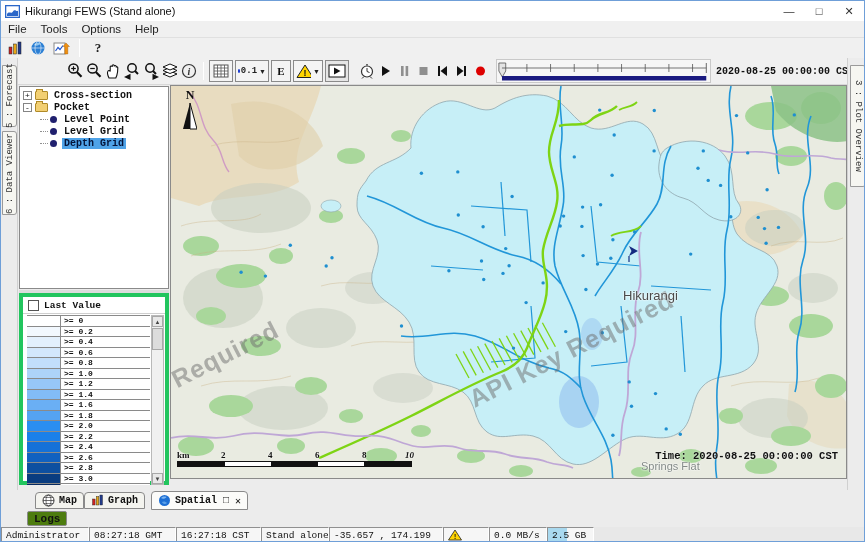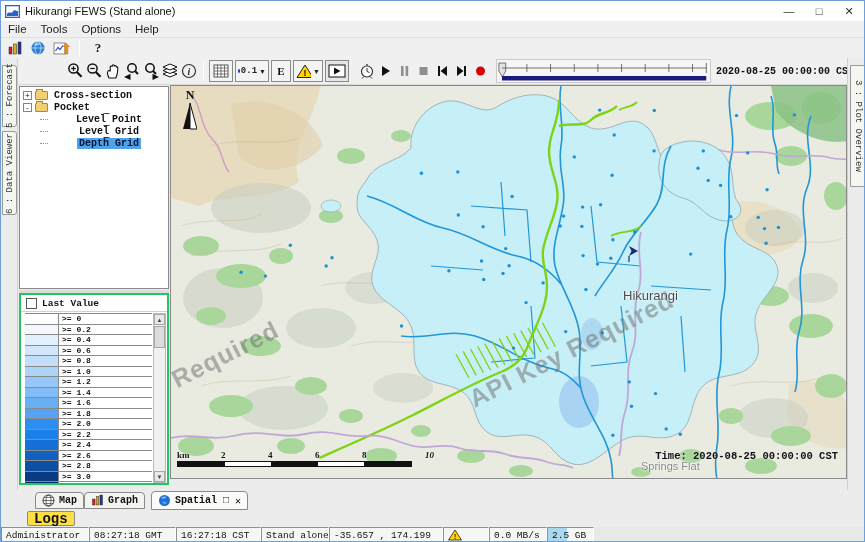--- a/index.html
+++ b/index.html
@@ -44,34 +44,34 @@
         font-family:"Liberation Mono",monospace;white-space:nowrap;}
   .vtab.lt{left:1px;width:15px;border-radius:3px 0 0 3px;writing-mode:vertical-rl;transform:rotate(180deg);}
   .vtab.rt{left:2px;width:16px;border-radius:0 3px 3px 0;writing-mode:vertical-rl;}
 
   
   .left-panel{position:absolute;left:17px;top:84px;width:152px;height:405px;background:#ececec;}
   .tree-panel{position:absolute;left:1px;top:1px;width:150px;height:203px;background:#fff;
               border:1px solid #8a8a8a;overflow:hidden;padding-top:2px;}
   .tree-row{display:flex;align-items:center;height:12px;padding-left:3px;position:relative;
             font-family:"Liberation Mono",monospace;font-size:10px;font-weight:bold;color:#111;}
-  .tree-row.child{padding-left:30px;flex-direction:column;}
+  .tree-row.child{padding-left:30px;}
   .tree-row.child::before{content:"";position:absolute;left:20px;top:6px;width:8px;border-top:1px dotted #909090;}
   .tree-row .expander{width:9px;height:9px;border:1px solid #848484;background:#fff;font-size:8px;
                       line-height:7px;text-align:center;margin-right:3px;font-weight:normal;}
   .folder-icon{width:13px;height:9px;background:#f2cf72;border:1px solid #b08a28;border-radius:1px;
                margin-right:4px;position:relative;}
   .folder-icon::before{content:"";position:absolute;left:0;top:-3px;width:5px;height:2px;
                background:#f2cf72;border:1px solid #b08a28;border-bottom:none;}
   .bullet{width:7px;height:7px;border-radius:50%;background:#20206e;margin-right:5px;}
   .tree-row.selected .tree-label{background:#4fa3e8;color:#04143a;text-align:right;}
   .tree-label{padding:0 2px;}
   .splitter{position:absolute;left:1px;top:205px;width:150px;height:3px;background:#dcdcdc;}
   .legend-panel{position:absolute;left:1px;top:208px;width:150px;height:192px;background:#fff;
-                border:2px solid #22c55e;}
+                border:4px solid #22c55e;}
   .legend-header{height:17px;display:flex;align-items:center;padding-left:5px;border-bottom:1px solid #cfcfcf;}
   .checkbox{width:11px;height:11px;border:1px solid #555;background:#fff;margin-right:5px;}
   .legend-header-label{font-family:"Liberation Mono",monospace;font-size:9.5px;font-weight:bold;color:#111;}
   .legend-body{position:relative;height:172px;margin:1px 1px 0 4px;}
   .legend-rows{position:absolute;left:0;top:0;right:14px;height:170px;overflow:hidden;border-top:1px solid #8a8a8a;}
   .legend-row{display:flex;height:10.5px;border-bottom:1px solid #8a8a8a;}
   .legend-swatch{width:34px;border-right:1px solid #8a8a8a;}
   .legend-label{flex:1;font-family:"Liberation Mono",monospace;font-size:8px;font-weight:bold;
                 color:#111;line-height:9.5px;padding-left:3px;background:#fff;}
   .vscroll{position:absolute;right:0;top:0;width:13px;height:170px;background:#f0f0f0;border:1px solid #b9b9b9;}
@@ -104,21 +104,21 @@
   .scale-seg.w{background:#fff;}
 
   
   .bottombar{position:absolute;left:0;top:489px;width:100%;height:37px;background:#ececec;}
   .btab{position:absolute;top:2px;height:17px;border:1px solid #8a8a8a;border-radius:4px 4px 0 0;
         background:#f4f4ef;display:flex;align-items:center;gap:4px;padding:0 6px;
         font-family:"Liberation Mono",monospace;font-size:10px;font-weight:bold;color:#111;}
   .btab.active{background:#fbfbf9;top:1px;height:19px;}
   .tab-ctrl{font-size:10px;color:#111;margin-left:2px;}
   .logs-btn{position:absolute;left:26px;top:21px;height:15px;border:1px solid #8a8a8a;border-radius:2px;
-            background:#fde047;font-family:"Liberation Mono",monospace;font-size:14px;font-weight:bold;
+            background:#4d7c0f;font-family:"Liberation Mono",monospace;font-size:11px;font-weight:bold;
             color:#111;display:flex;align-items:center;padding:0 6px;}
 
   
   .statusbar{position:absolute;left:0;top:526px;width:100%;height:16px;display:flex;background:#e8e8e8;}
   .seg{height:16px;border:1px solid;border-color:#909090 #ffffff #ffffff #909090;background:#f6f6f6;
        font-family:"Liberation Mono",monospace;font-size:9.5px;color:#111;display:flex;align-items:center;
        padding:0 4px;white-space:nowrap;overflow:hidden;}
   .seg.mem{background:linear-gradient(90deg,#a9d9ef 0 42%,#f6f6f6 42%);}
 </style>
 </head>
@@ -633,21 +633,21 @@
       <svg width="14" height="28">
         <polygon points="7,0 7,26 0,26" fill="#111"></polygon>
         <polygon points="7,0 7,26 14,26" fill="#fff" stroke="#111" stroke-width="1"></polygon>
       </svg>
     </div>
     <div class="place-label lbl-hikurangi">Hikurangi</div>
     <div class="place-label lbl-springs">Springs Flat</div>
     <div class="time-label">Time: 2020-08-25 00:00:00 CST</div>
     <div class="scalebar">
       <span class="scale-unit">km</span>
-      <span id="scale-nums"><span class="scale-num" style="left: 44px;">2</span><span class="scale-num" style="left: 91px;">4</span><span class="scale-num" style="left: 138px;">6</span><span class="scale-num" style="left: 185px;">8</span><span class="scale-num" style="left: 248px; font-style: italic;">10</span></span>
+      <span id="scale-nums"><span class="scale-num" style="left: 44px;">2</span><span class="scale-num" style="left: 91px;">4</span><span class="scale-num" style="left: 138px;">6</span><span class="scale-num" style="left: 185px;">8</span><span class="scale-num" style="left: 228px; font-style: italic;">10</span></span>
       <div class="scale-strip">
         <div class="scale-seg b"></div>
           <div class="scale-seg w"></div>
           <div class="scale-seg b"></div>
         <div class="scale-seg w"></div>
           <div class="scale-seg b"></div>
       </div>
     </div>
   </div>
 

